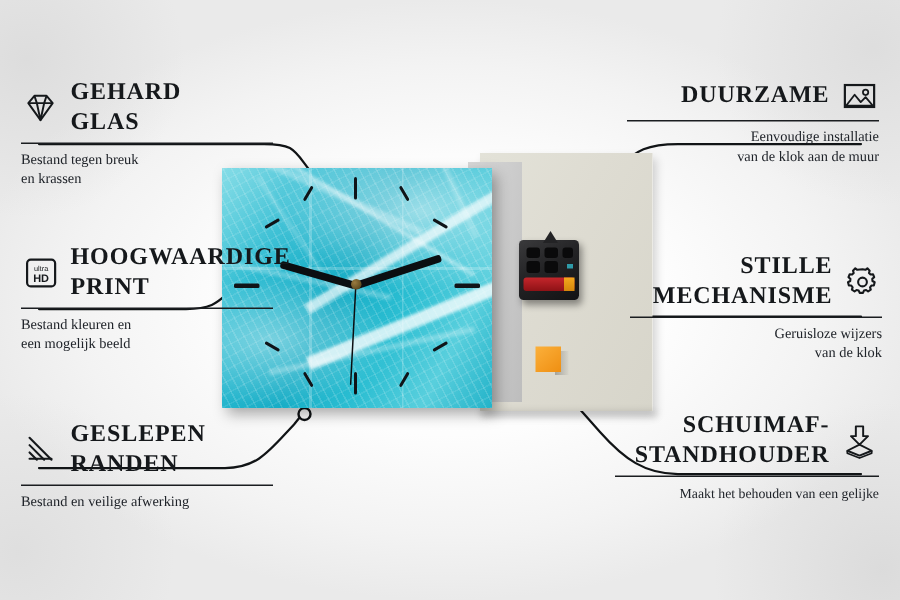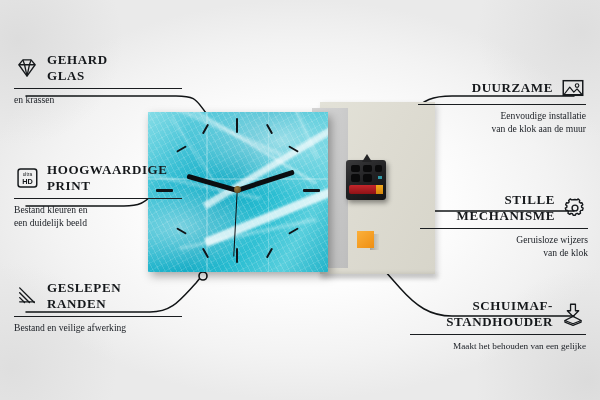--- a/index.html
+++ b/index.html
@@ -115,28 +115,28 @@
   }
   .pad-shadow{
     position:absolute;left:240px;top:136px;width:9px;height:16px;
     background:linear-gradient(90deg,rgba(120,120,115,.55),rgba(120,120,115,.05));
   }
 
   
   .feature{position:absolute;width:168px;}
   .fhead{display:flex;align-items:center;gap:7px;}
   .ftitle{
-    font-weight:bold;font-size:13px;letter-spacing:.6px;color:#15181b;
+    font-weight:bold;font-size:16px;letter-spacing:.6px;color:#15181b;
     line-height:1.22;text-transform:uppercase;
   }
   .frule{height:1px;background:#1a1d20;margin:4px 0 5px 0;}
   .fdesc{font-size:9.6px;color:#20242a;line-height:1.35;}
   .ico{width:26px;height:24px;flex:0 0 26px;display:block;}
   .left .fhead{justify-content:flex-start;}
-  .right .fhead{justify-content:flex-end;margin-top:24px;}
+  .right .fhead{justify-content:flex-end;}
   .right .ftitle{text-align:right;}
   .right .fdesc{text-align:right;}
 
   #f-gehard{left:14px;top:52px;}
   #f-print{left:14px;top:162px;}
   #f-randen{left:14px;top:280px;}
   #f-handgreep{left:418px;top:52px;}
   #f-mechanisme{left:420px;top:168px;}
   #f-standhouder{left:410px;top:274px;width:176px;}
   #f-standhouder .fdesc{font-size:9.2px;}
@@ -238,40 +238,41 @@
           <path d="M6,10 H26 M11,4 L13,10 L16,24 M21,4 L19,10 L16,24"></path>
         </g>
       </svg>
       <div class="ftitle">
         <div>GEHARD</div>
         <div>GLAS</div>
       </div>
     </div>
     <div class="frule"></div>
     <div class="fdesc">
+      <div>Bestand tegen breuk</div>
       <div>en krassen</div>
     </div>
   </div>
 
   <div class="feature left" id="f-print">
     <div class="fhead">
       <svg class="ico" viewBox="0 0 32 28">
         <rect x="5" y="3" width="23" height="22" rx="3" fill="none" stroke="#15181b" stroke-width="1.8"></rect>
         <text x="16.5" y="12" font-family="Liberation Sans, sans-serif" font-size="6" text-anchor="middle" fill="#15181b">ultra</text>
         <text x="16.5" y="21.5" font-family="Liberation Sans, sans-serif" font-size="9" font-weight="bold" text-anchor="middle" fill="#15181b">HD</text>
       </svg>
       <div class="ftitle">
         <div>HOOGWAARDIGE</div>
         <div>PRINT</div>
       </div>
     </div>
     <div class="frule"></div>
     <div class="fdesc">
       <div>Bestand kleuren en</div>
-      <div>een duidelijk beeld</div>
+      <div>een mogelijk beeld</div>
     </div>
   </div>
 
   <div class="feature left" id="f-randen">
     <div class="fhead">
       <svg class="ico" viewBox="0 0 32 28">
         <g stroke="#15181b" stroke-width="1.7" stroke-linecap="round">
           <line x1="7" y1="4" x2="25" y2="22"></line>
           <line x1="7" y1="10" x2="19" y2="22"></line>
           <line x1="7" y1="16" x2="13" y2="22"></line>

